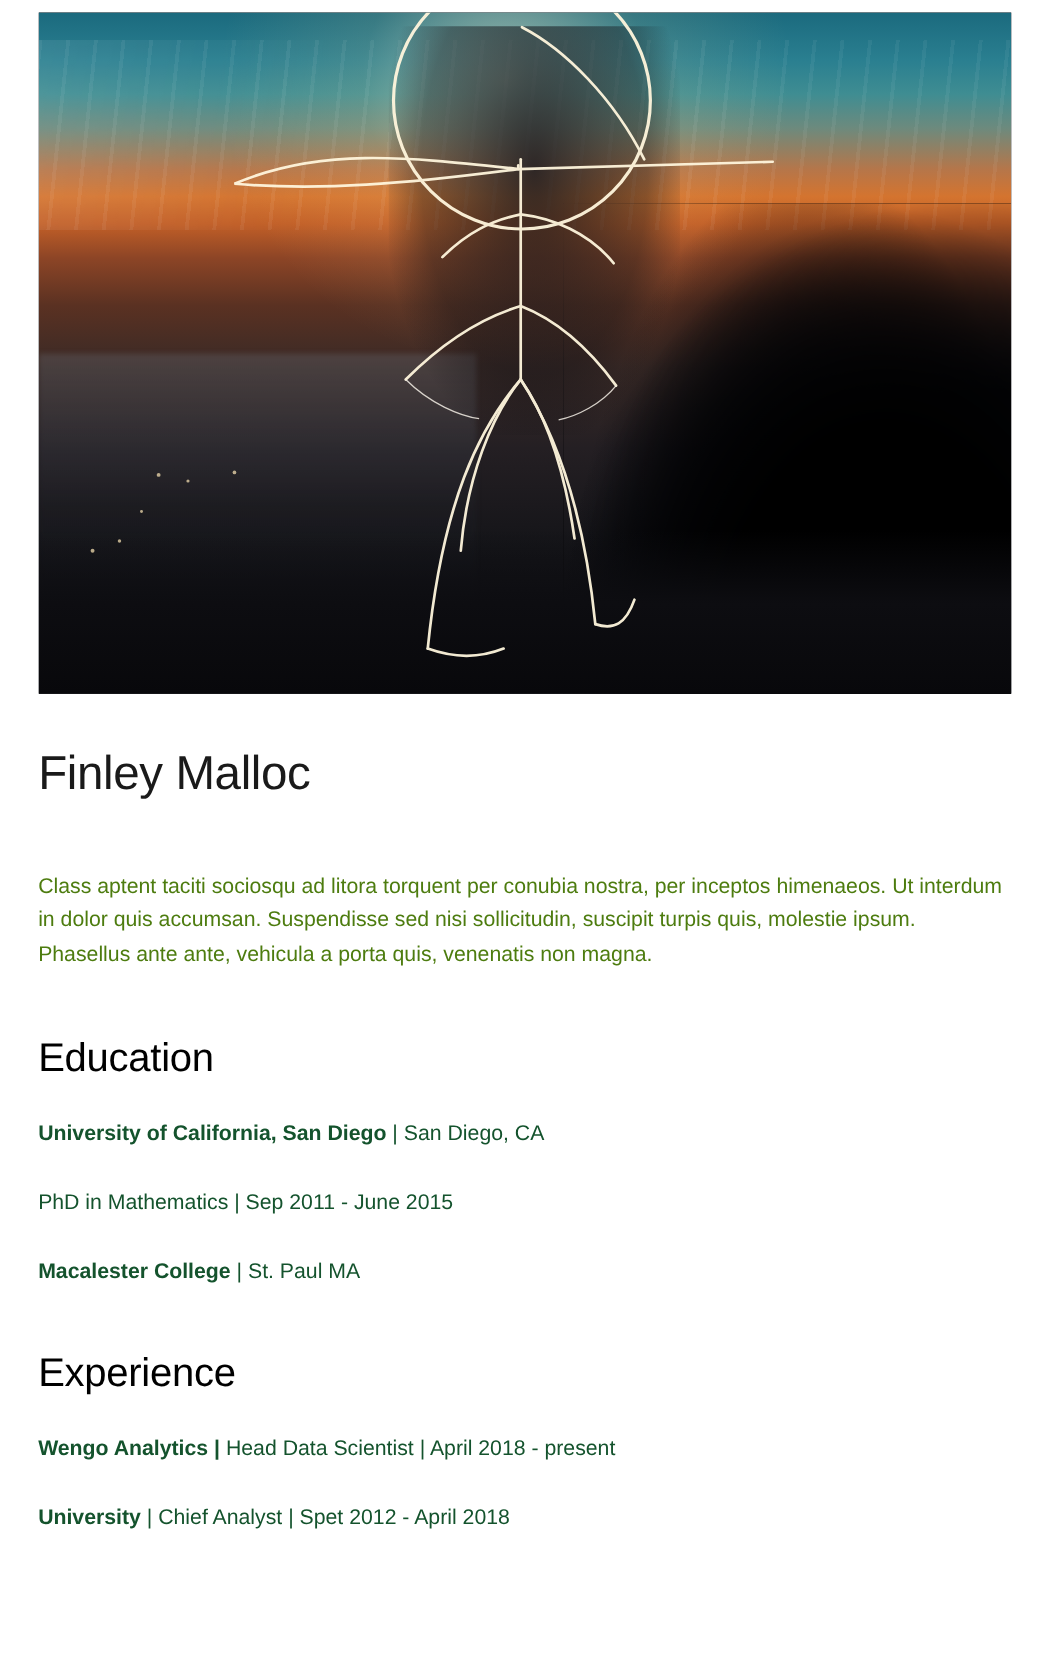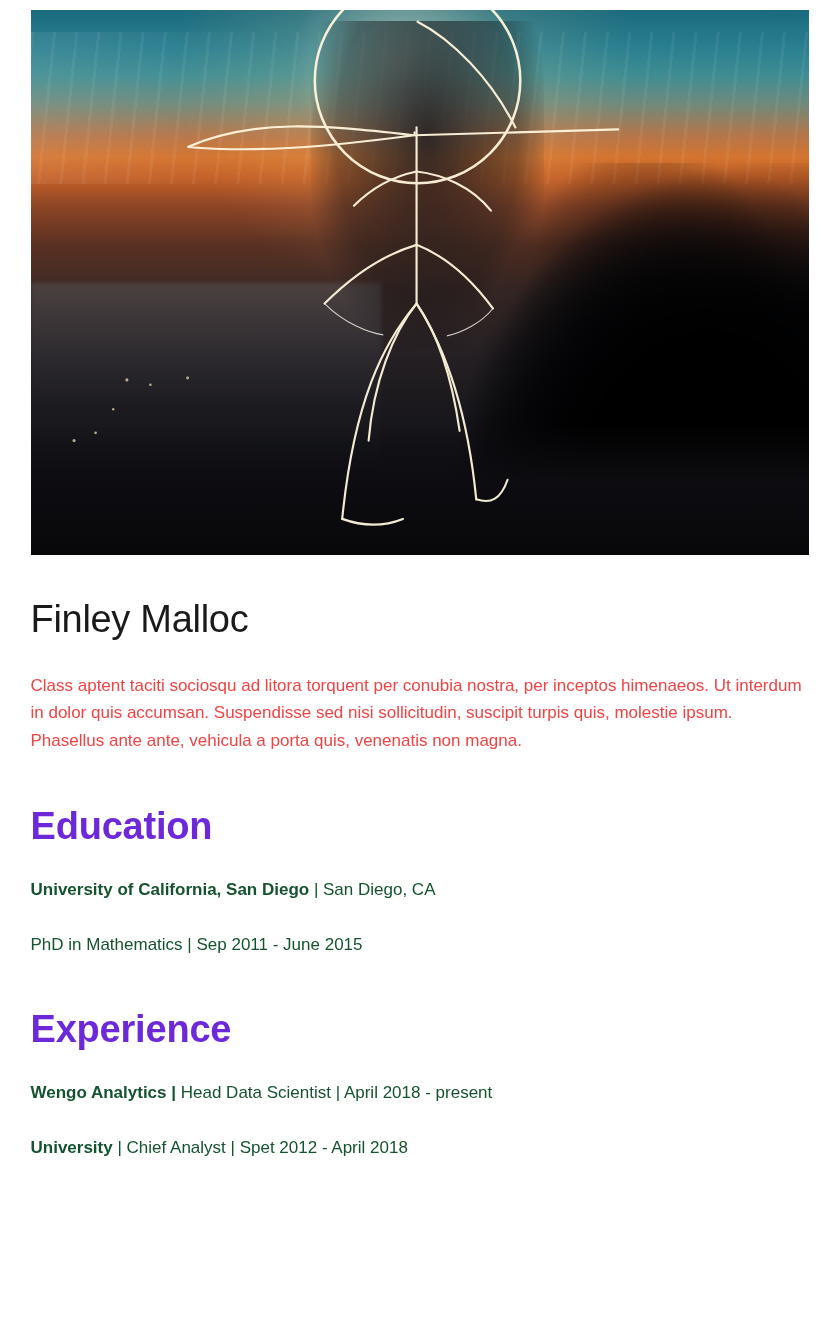--- a/index.html
+++ b/index.html
@@ -100,28 +100,28 @@
     font-size: 38px;
     line-height: 1.2;
     font-weight: 400;
     margin: 42px 0 0 0;
     letter-spacing: -0.3px;
     color: #1a1a1a;
   }
   p.intro {
     font-size: 17px;
     line-height: 1.63;
-    margin: 29px 0 0 0;
-    color: #ef4444;
+    margin: 52px 0 0 0;
+    color: #4d7c0f;
   }
   h2.section {
-    font-size: 38px;
-    font-weight: 700;
+    font-size: 32px;
+    font-weight: 400;
     margin: 50px 0 0 0;
-    color: #6d28d9;
+    color: #000000;
     letter-spacing: -0.2px;
   }
   p.entry {
     font-size: 17px;
     line-height: 1.6;
     margin: 28px 0 0 0;
     color: #14532d;
   }
   p.entry strong { font-weight: 700; }
 </style>
@@ -178,20 +178,23 @@
     <p class="intro">Class aptent taciti sociosqu ad litora torquent per conubia nostra, per inceptos himenaeos. Ut interdum in dolor quis accumsan. Suspendisse sed nisi sollicitudin, suscipit turpis quis, molestie ipsum. Phasellus ante ante, vehicula a porta quis, venenatis non magna.</p>
 
     <h2 class="section">Education</h2>
 
     <p class="entry">
       <strong>University of California, San Diego</strong><span> | San Diego, CA</span>
     </p>
     <p class="entry">
       <span>PhD in Mathematics | Sep 2011 - June 2015</span>
     </p>
+    <p class="entry">
+      <strong>Macalester College</strong><span> | St. Paul MA</span>
+    </p>
 
     <h2 class="section">Experience</h2>
 
     <p class="entry">
       <strong>Wengo Analytics |</strong><span> Head Data Scientist | April 2018 - present</span>
     </p>
     <p class="entry">
       <strong>University</strong><span> | Chief Analyst | Spet 2012 - April 2018</span>
     </p>
 

